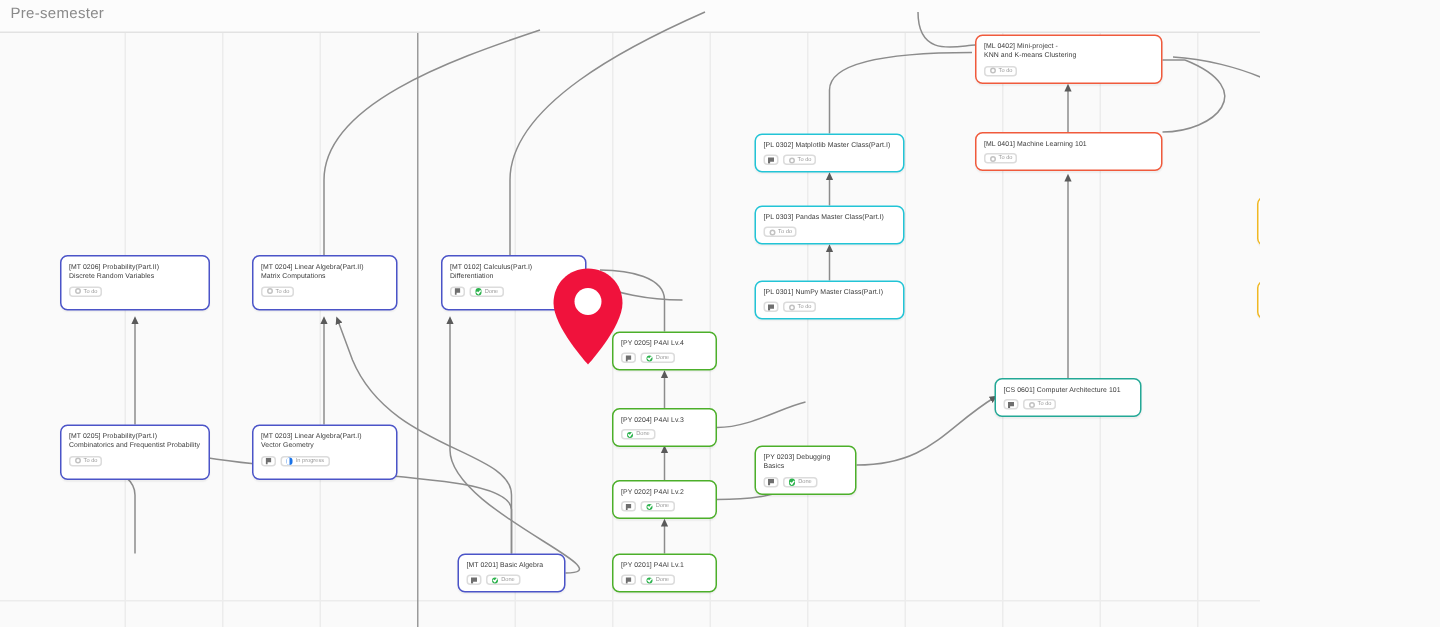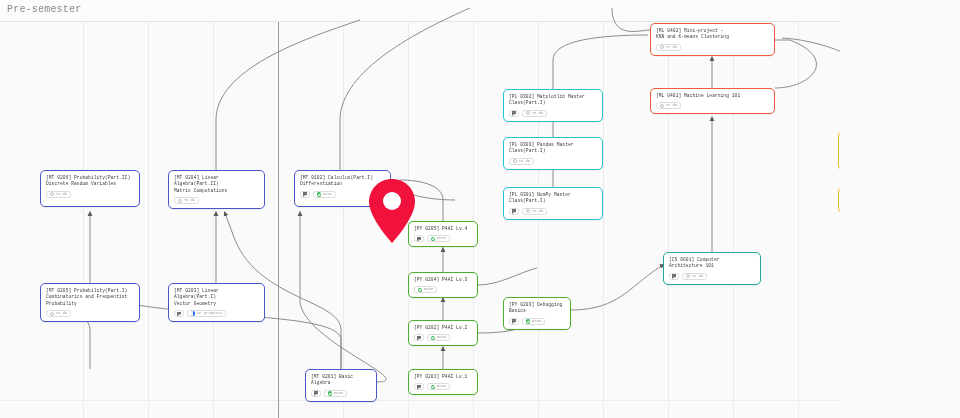--- a/index.html
+++ b/index.html
@@ -3,21 +3,21 @@
 <meta charset="utf-8">
 <style>
   html,body{margin:0;padding:0;}
   body{
     width:960px;height:418px;overflow:hidden;
     background:#fafafa;
     font-family:"Liberation Sans","DejaVu Sans",sans-serif;
     color:#3c3c3c;
     position:relative;
   }
-  #canvas{position:absolute;inset:0;width:840px;height:418px;overflow:hidden;font-family:Liberation Mono, monospace;}
+  #canvas{position:absolute;inset:0;width:840px;height:418px;overflow:hidden;}
 
   
   .grid-layer{position:absolute;inset:0;}
   .vline{position:absolute;top:0;bottom:0;width:1px;background:#ececec;}
   .hline{position:absolute;left:0;right:0;height:1px;background:#ececec;}
   .lane-divider{position:absolute;top:0;bottom:0;width:1px;background:#9a9a9a;}
 
   
   .header-band{
     position:absolute;left:0;top:0;width:960px;height:21px;

